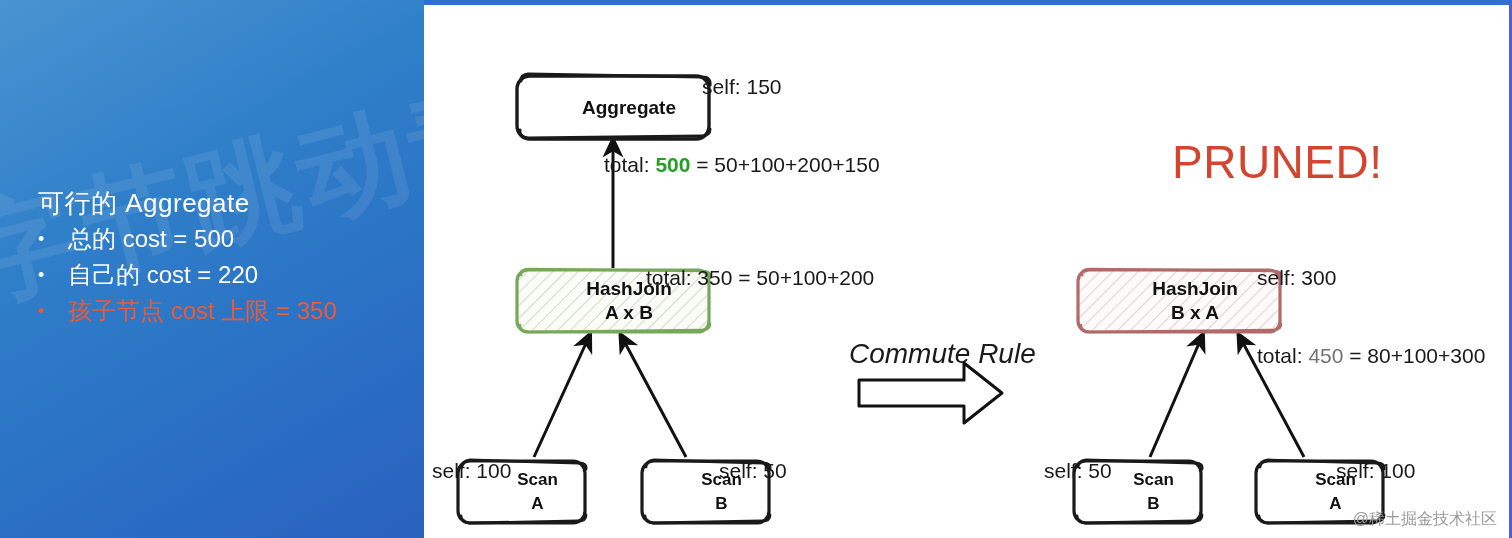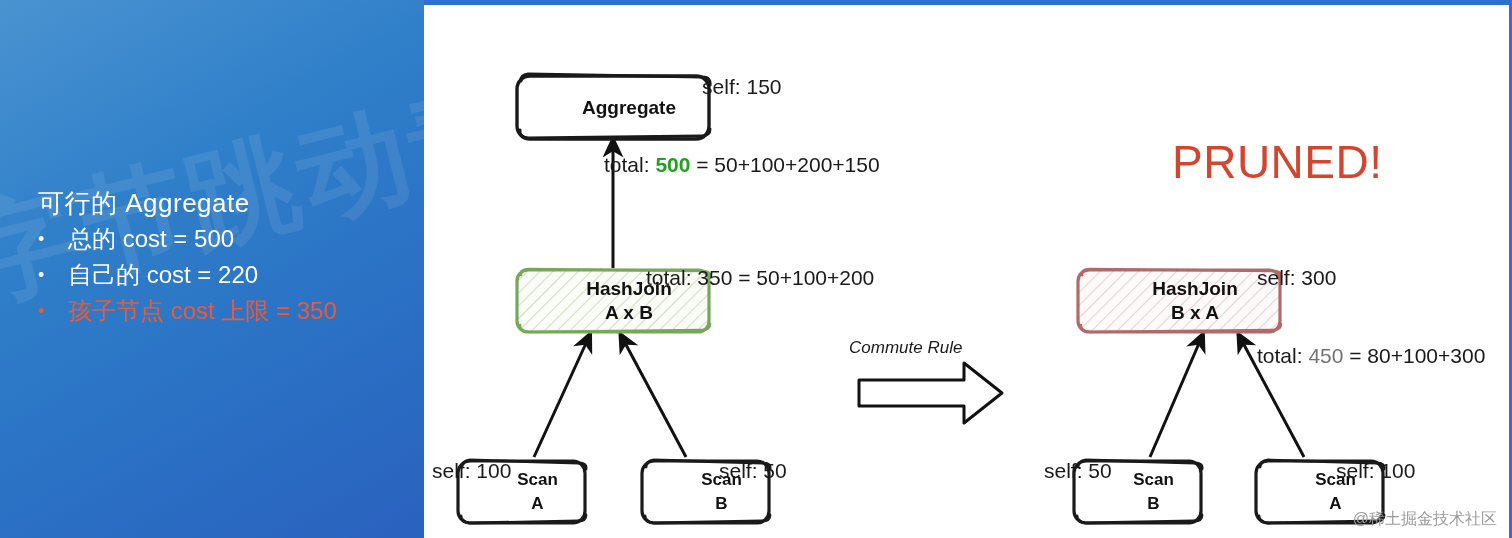--- a/index.html
+++ b/index.html
@@ -134,21 +134,21 @@
     position: absolute;
     left: 748px; top: 130px;
     font-size: 46px;
     color: #d3452e;
     letter-spacing: 0.5px;
   }
 
   #commute-rule-label {
     position: absolute;
     left: 425px; top: 333px;
-    font-size: 17px;
+    font-size: 28px;
     font-style: italic;
     color: #1a1a1a;
   }
 
   #watermark {
     position: absolute;
     right: 12px; bottom: 8px;
     font-size: 16px;
     color: #9a9a9a;
     white-space: nowrap;

